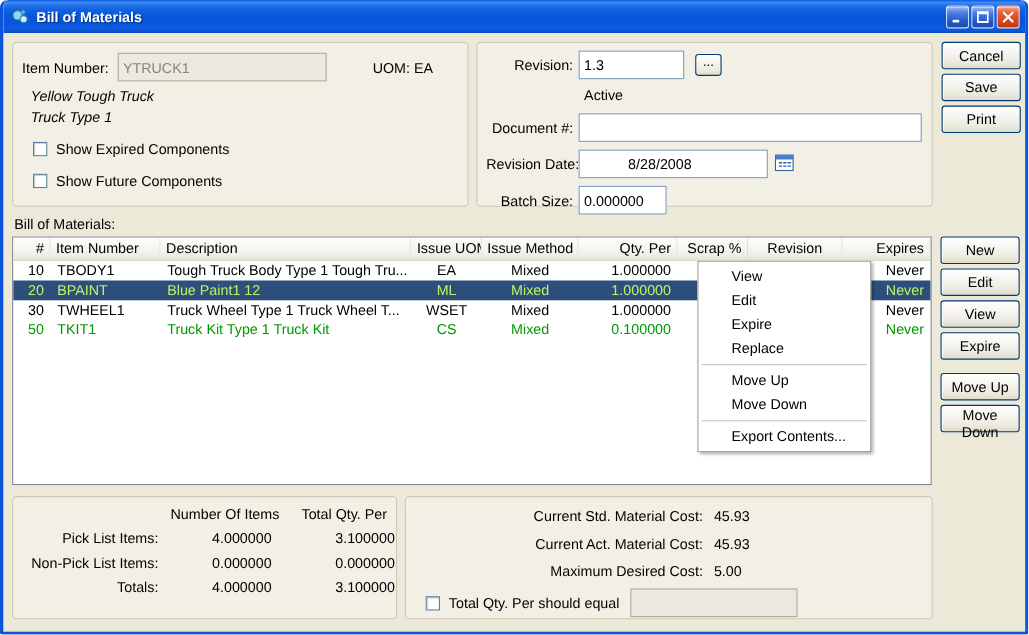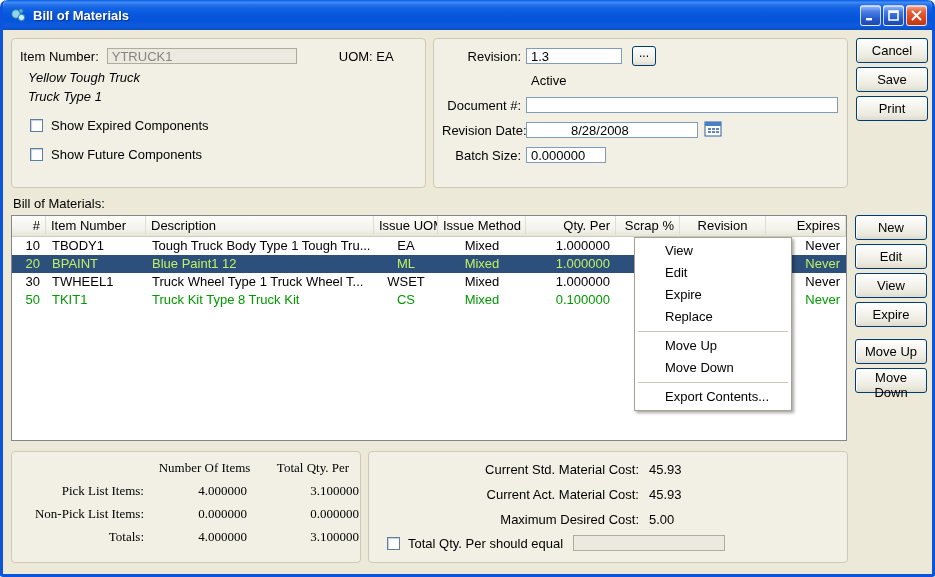--- a/index.html
+++ b/index.html
@@ -42,21 +42,21 @@
   .groupbox {
     background:#F2F0E4; border:1px solid #CCC9B8; border-radius:4px;
   }
 
   .top-row { display:flex; align-items:flex-start; }
   .gb-item { width:415px; height:150px; padding:9px 8px; margin-right:7px; }
   .gb-rev  { width:415px; height:150px; padding:7px 8px; margin-right:8px; }
 
   .field-row { display:flex; align-items:center; margin-bottom:6px; }
   .xp-input {
-    font:13px "Liberation Sans",sans-serif; height:16px;
+    font:13px "Liberation Sans",sans-serif; height:26px;
     border:1px solid #7F9DB9; background:#fff; padding:2px 4px; color:#000;
   }
   .xp-input:disabled, .xp-input.disabled {
     background:#ECEAE0; color:#85857A; border-color:#AFAC9C;
   }
   .lbl { white-space:nowrap; }
 
   .gb-item .item-input { width:190px; margin-left:8px; }
   .gb-item .uom-wrap { margin-left:42px; }
   .desc-line { margin:4px 0 2px 8px;font-style:italic; }
@@ -124,21 +124,21 @@
     position:absolute; left:622px; top:21px; width:158px;
     background:#fff; border:1px solid #A5A294; padding:2px 0;
     box-shadow:2px 2px 3px rgba(0,0,0,.35);
   }
   .menu-item { height:22px; line-height:22px; padding-left:30px; white-space:nowrap; }
   .menu-sep { border-top:1px solid #C9C6B8; margin:3px 3px; }
 
   
   .bottom-row { display:flex; margin-top:10px; align-items:flex-start; }
   .gb-totals { width:350px; height:112px; margin-right:7px; padding:8px 0 0 0; }
-  .totals-grid { display:grid; grid-template-columns:140px 105px 112px; row-gap:7px;font-family:Liberation Serif, serif; }
+  .totals-grid { display:grid; grid-template-columns:140px 105px 112px; row-gap:7px; }
   .tg-head { text-align:center; white-space:nowrap; }
   .tg-label { text-align:right; padding-right:8px; white-space:nowrap; }
   .tg-val { text-align:right; padding-right:10px; }
 
   .gb-costs { width:480px; height:112px; padding:8px 0 0 18px; }
   .cost-row { display:flex; margin-bottom:6px; line-height:19px; }
   .cost-label { width:252px; text-align:right; white-space:nowrap; flex:none; }
   .cost-val { margin-left:10px; }
   .equal-row { display:flex; align-items:center; margin-top:6px; }
   .equal-input { width:152px; margin-left:10px; }
@@ -279,21 +279,21 @@
           <div class="td col-method">Mixed</div>
           <div class="td col-qty">1.000000</div>
           <div class="td col-scrap"></div>
           <div class="td col-eff"></div>
           <div class="td col-exp">Never</div>
         </div>
 
         <div class="trow future">
           <div class="td col-num">50</div>
           <div class="td col-item">TKIT1</div>
-          <div class="td col-desc">Truck Kit Type 8 Truck Kit</div>
+          <div class="td col-desc">Truck Kit Type 1 Truck Kit</div>
           <div class="td col-uom">CS</div>
           <div class="td col-method">Mixed</div>
           <div class="td col-qty">0.100000</div>
           <div class="td col-scrap"></div>
           <div class="td col-eff"></div>
           <div class="td col-exp">Never</div>
         </div>
 
         <div class="ctx-menu">
           <div class="menu-item">View</div>

